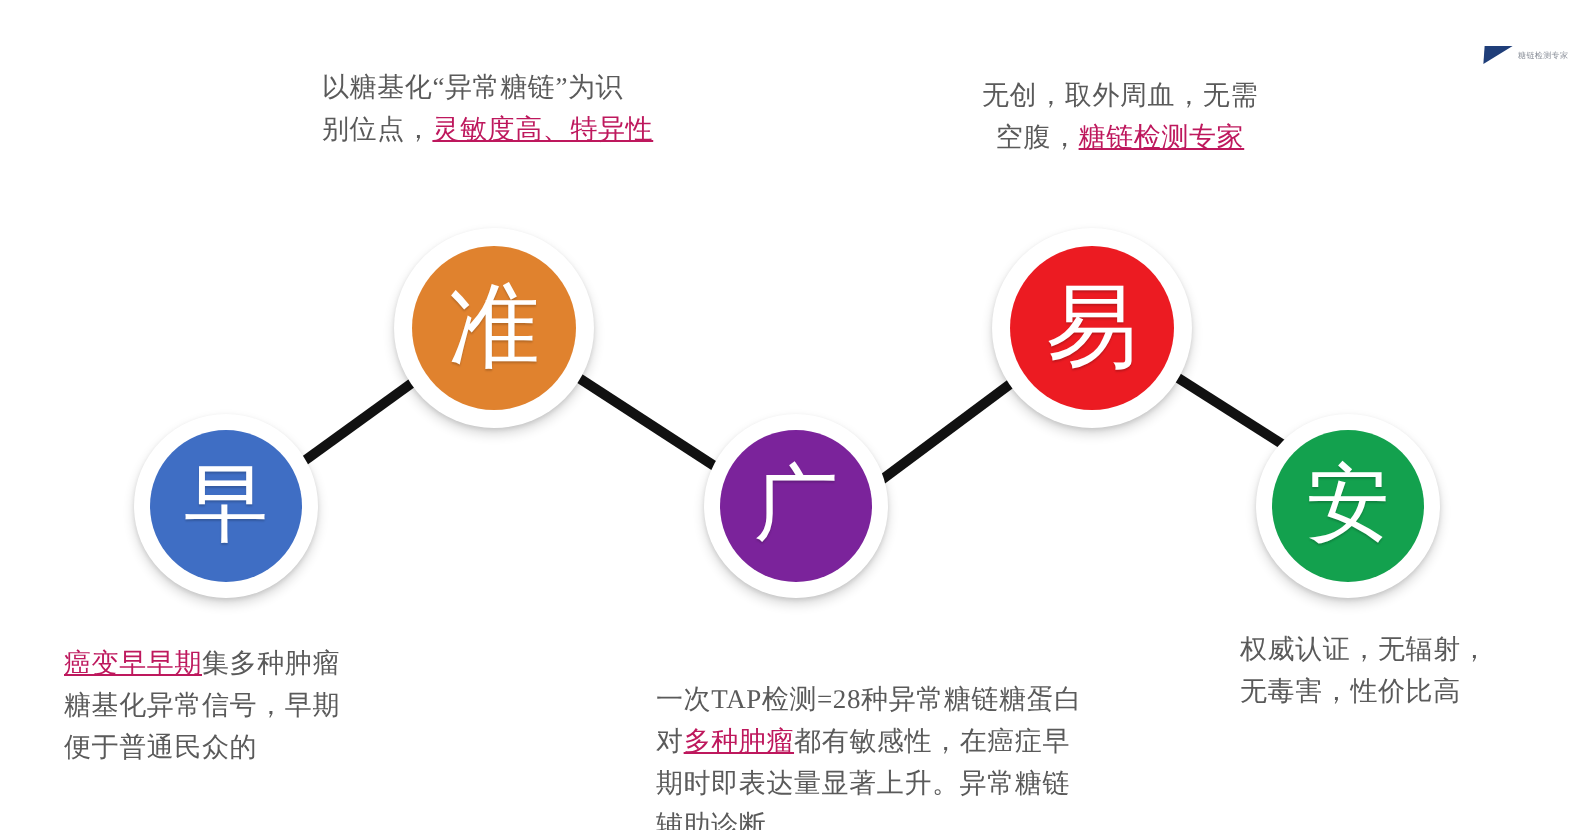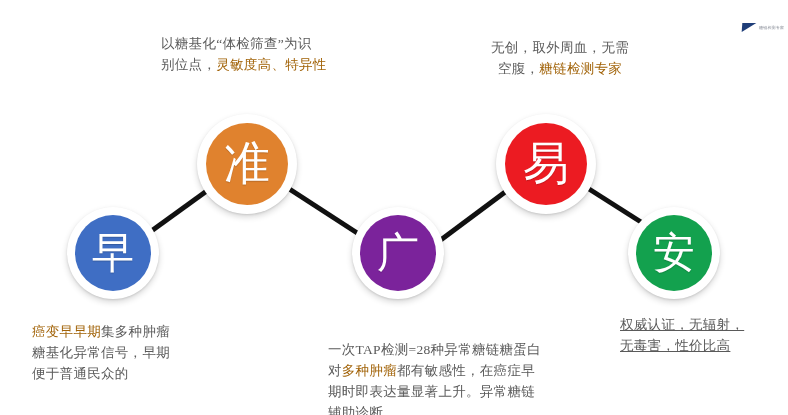--- a/index.html
+++ b/index.html
@@ -83,21 +83,21 @@
 
   
   .caption {
     position: absolute;
     color: #5a5a5a;
     font-size: 13.5px;
     line-height: 21px;
     letter-spacing: 0.3px;
     font-family: "Liberation Serif", "DejaVu Serif", serif;
   }
-  .caption .hl { color: #a16207; }
+  .caption .hl { color: #be185d; text-decoration: underline; }
 </style>
 </head>
 <body>
 
 <div id="slide">
 
   <div class="logo">
     <div class="logo-mark"></div>
     <div class="logo-text">糖链检测专家</div>
   </div>
@@ -133,21 +133,21 @@
     </div>
   </div>
 
   <div class="node small" style="left:628px; top:207px;">
     <div class="node-inner" style="background:#13a14e;">
       <span>安</span>
     </div>
   </div>
 
   <div class="caption" style="left:161px; top:33px; width:228px;">
-      <div><span>以糖基化“体检筛查”为识</span></div>
+      <div><span>以糖基化“异常糖链”为识</span></div>
       <div><span>别位点，</span><span class="hl">灵敏度高、特异性</span></div>
     </div>
 
   <div class="caption" style="left:455px; top:37px; width:210px;text-align:center;">
       <div><span>无创，取外周血，无需</span></div>
       <div><span>空腹，</span><span class="hl">糖链检测专家</span></div>
     </div>
 
   <div class="caption" style="left:32px; top:321px; width:200px;">
       <div><span class="hl">癌变早早期</span><span>集多种肿瘤</span></div>
@@ -155,18 +155,18 @@
       <div><span>便于普通民众的</span></div>
     </div>
 
   <div class="caption" style="left:328px; top:307px; width:270px;margin-top:32px;">
       <div><span>一次TAP检测=28种异常糖链糖蛋白</span></div>
       <div><span>对</span><span class="hl">多种肿瘤</span><span>都有敏感性，在癌症早</span></div>
       <div><span>期时即表达量显著上升。异常糖链</span></div>
       <div><span>辅助诊断</span></div>
     </div>
 
-  <div class="caption" style="left:620px; top:314px; width:160px;text-decoration:underline;">
+  <div class="caption" style="left:620px; top:314px; width:160px;">
       <div><span>权威认证，无辐射，</span></div>
       <div><span>无毒害，性价比高</span></div>
     </div>
 
 </div>
 
 </body></html>

